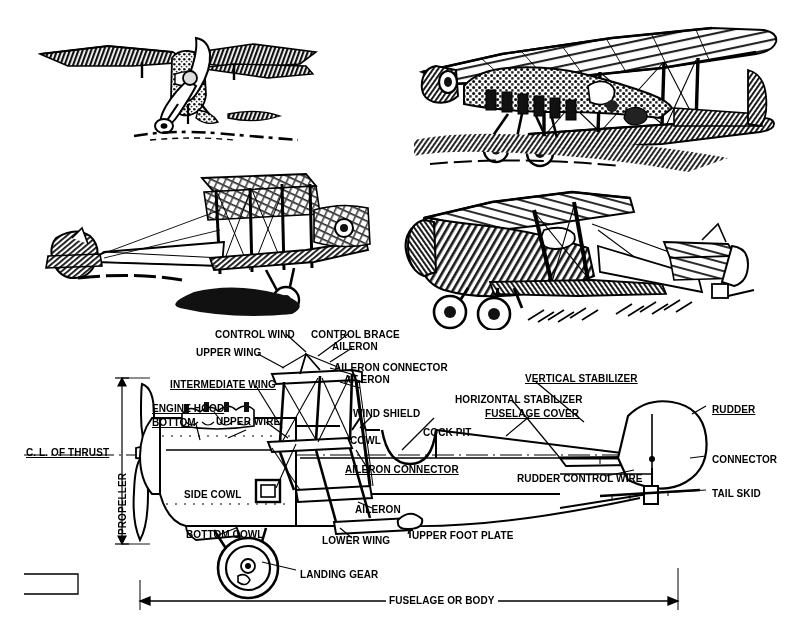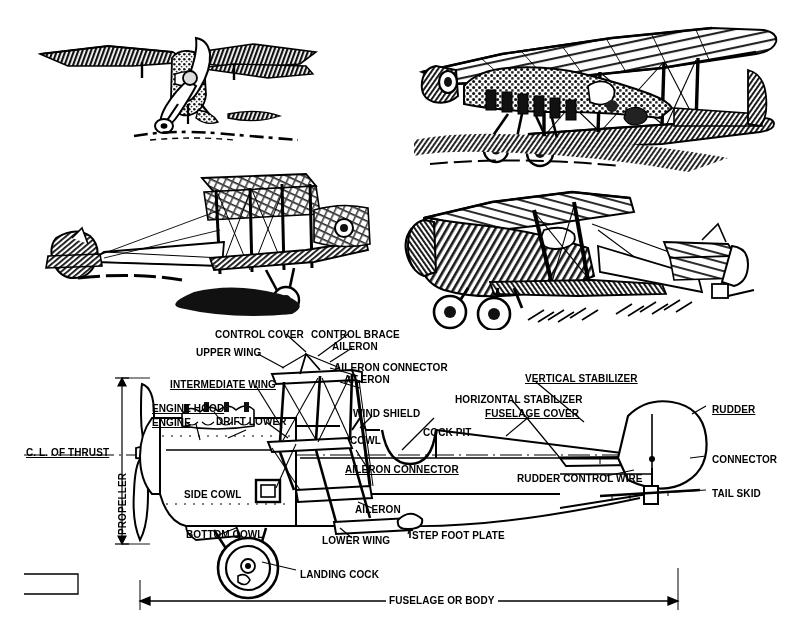--- a/index.html
+++ b/index.html
@@ -494,44 +494,44 @@
         <path d="M372 190 L358 184"></path>
         <path d="M352 220 L340 210"></path>
         <path d="M296 252 L262 244"></path>
         <path d="M408 216 L410 210"></path>
         <path d="M216 218 L236 210"></path>
         <path d="M228 120 L246 112"></path>
       </g>
     </svg>
   </div>
 
-  <div class="lbl" style="left:215px;top:330px;">CONTROL COVER</div>
+  <div class="lbl" style="left:215px;top:330px;">CONTROL WIND</div>
   <div class="lbl" style="left:311px;top:330px;">CONTROL BRACE</div>
   <div class="lbl" style="left:332px;top:342px;">AILERON</div>
   <div class="lbl" style="left:196px;top:348px;">UPPER WING</div>
   <div class="lbl" style="left:334px;top:363px;">AILERON CONNECTOR</div>
   <div class="lbl" style="left:344px;top:375px;">AILERON</div>
   <div class="lbl u" style="left:170px;top:380px;text-align:center;">INTERMEDIATE WING</div>
   <div class="lbl u" style="left:525px;top:374px;">VERTICAL STABILIZER</div>
   <div class="lbl" style="left:455px;top:395px;">HORIZONTAL STABILIZER</div>
   <div class="lbl u" style="left:152px;top:404px;">ENGINE HOOD</div>
   <div class="lbl" style="left:353px;top:409px;">WIND SHIELD</div>
   <div class="lbl" style="left:423px;top:412px;margin-top:16px;">COCK PIT</div>
   <div class="lbl u" style="left:485px;top:409px;">FUSELAGE COVER</div>
   <div class="lbl" style="left:712px;top:405px;text-decoration:underline;">RUDDER</div>
-  <div class="lbl u" style="left:152px;top:418px;">ENGINE</div>
-  <div class="lbl" style="left:216px;top:417px;">DRIFT LOWER</div>
+  <div class="lbl u" style="left:152px;top:418px;">BOTTOM</div>
+  <div class="lbl" style="left:216px;top:417px;">UPPER WIRE</div>
   <div class="lbl" style="left:350px;top:436px;">COWL</div>
   <div class="lbl u" style="left:26px;top:448px;">C. L. OF THRUST</div>
   <div class="lbl" style="left:712px;top:455px;">CONNECTOR</div>
   <div class="lbl u" style="left:345px;top:465px;">AILERON CONNECTOR</div>
   <div class="lbl" style="left:517px;top:474px;">RUDDER CONTROL WIRE</div>
   <div class="lbl vert" style="left:118px;top:535px;">PROPELLER</div>
   <div class="lbl" style="left:184px;top:490px;">SIDE COWL</div>
   <div class="lbl" style="left:355px;top:505px;">AILERON</div>
   <div class="lbl" style="left:712px;top:489px;">TAIL SKID</div>
   <div class="lbl" style="left:170px;top:530px;padding-left:16px;">BOTTOM COWL</div>
   <div class="lbl" style="left:322px;top:536px;">LOWER WING</div>
-  <div class="lbl" style="left:412px;top:531px;">STEP FOOT PLATE</div>
-  <div class="lbl" style="left:300px;top:570px;">LANDING COCK</div>
+  <div class="lbl" style="left:412px;top:531px;">UPPER FOOT PLATE</div>
+  <div class="lbl" style="left:300px;top:570px;">LANDING GEAR</div>
   <div class="lbl" style="left:386px;top:596px;background:#fff;padding:0 3px;text-align:center;">FUSELAGE OR BODY</div>
 
 </div>
 
 </body></html>

